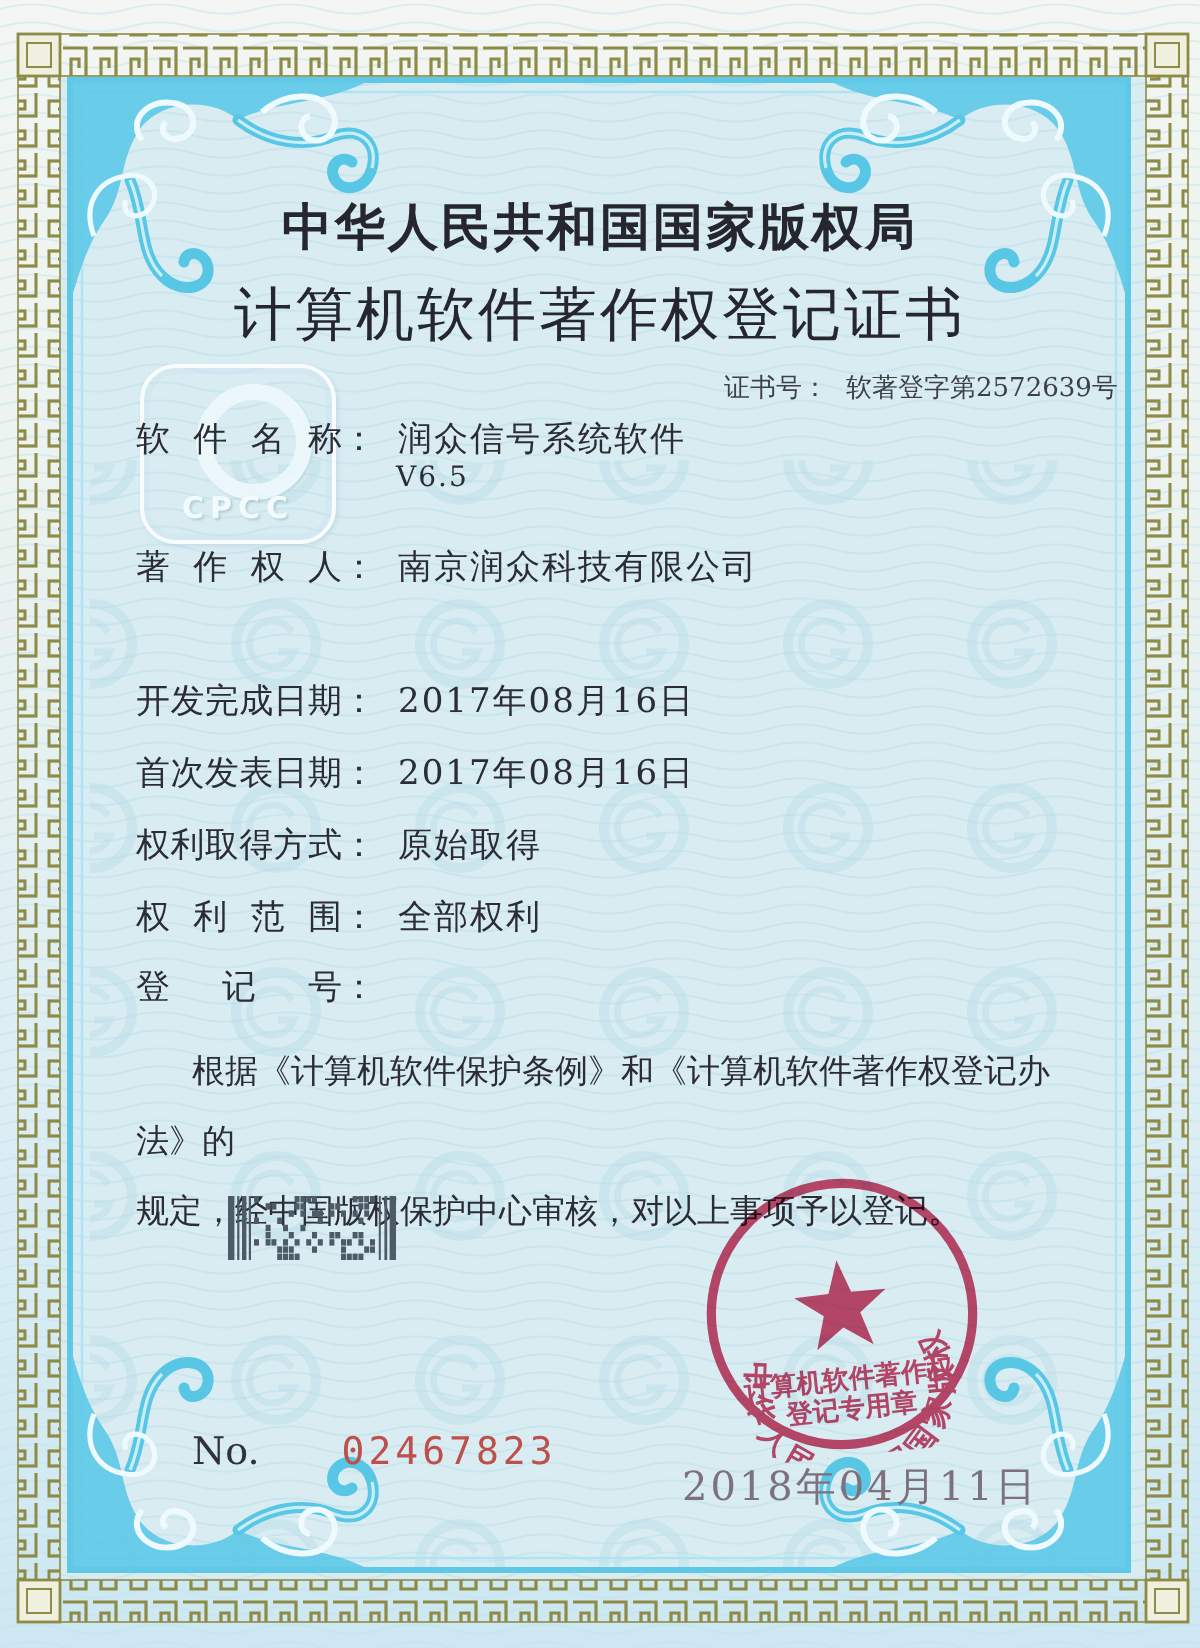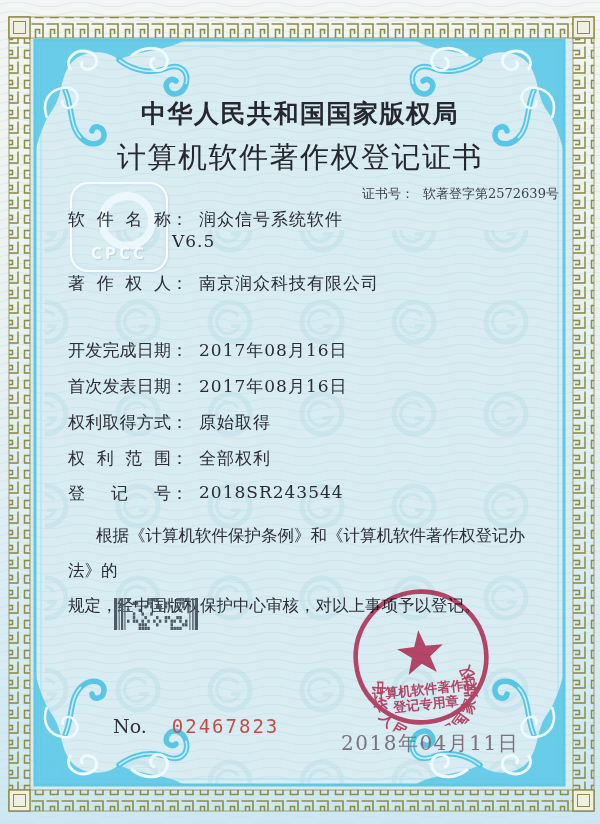--- a/index.html
+++ b/index.html
@@ -24,28 +24,28 @@
     font-size:15px;font-weight:bold;letter-spacing:3px;color:rgba(244,252,254,.95);
     text-shadow:1px 1px 1px rgba(150,185,200,.55);
   }
   .txt{position:absolute;z-index:2;color:#2c2c35;}
   .authority{left:0;width:100%;top:97px;text-align:center;font-size:25px;font-weight:700;letter-spacing:1.5px;color:#26262e;}
   .cert-title{left:0;width:100%;top:138px;text-align:center;font-size:29px;font-weight:400;letter-spacing:1.5px;color:#26262e;}
   .certno{left:362px;top:185px;font-size:13px;color:#3f3f48;display:flex;gap:9px;}
   .row{left:68px;display:flex;align-items:flex-start;font-size:17px;color:#2c2c35;}
   .jlabel{display:inline-block;width:103px;text-align:justify;text-align-last:justify;}
   .fvalue{margin-left:11px;letter-spacing:1px;}
-  .v2{left:172px;font-size:17px;letter-spacing:1px;}
+  .v2{left:198px;font-size:14px;letter-spacing:1px;}
   .statement{left:68px;top:518px;width:472px;font-size:16.5px;line-height:35px;color:#2c2c35;}
   .statement .l1{text-indent:28px;}
   .barcode{position:absolute;left:114px;top:598px;z-index:2;}
   .issue-date{left:341px;top:730px;font-size:20px;letter-spacing:1.5px;color:#7c717c;}
   .seal{position:absolute;left:350px;top:586px;width:142px;height:142px;z-index:3;
         transform:rotate(-6deg);mix-blend-mode:multiply;opacity:.92;}
-  .serial{left:113px;top:715px;font-size:19px;color:#31313b;display:flex;align-items:flex-end;}
+  .serial{left:96px;top:715px;font-size:19px;color:#31313b;display:flex;align-items:flex-end;gap:16px;}
   .serial .num{margin-left:25px;font-family:"DejaVu Sans Mono","Liberation Mono",monospace;
                font-size:19px;letter-spacing:2px;color:#bf4f4a;}
 </style>
 </head>
 <body>
 
 <div class="page">
 
   <svg class="deco" width="600" height="824" viewBox="0 0 600 824">
     <defs>
@@ -144,21 +144,20 @@
     <span class="fvalue">全部权利</span>
   </div>
 
   <div class="txt row" style="top:411px">
     <span><span class="jlabel">权利取得方式</span><span>：</span></span>
     <span class="fvalue">原始取得</span>
   </div>
 
   <div class="txt row" style="top:482px">
     <span><span class="jlabel">登记号</span><span>：</span></span>
-    <span class="fvalue">2018SR243544</span>
   </div>
 
   <div class="txt statement">
     <div class="l1">根据《计算机软件保护条例》和《计算机软件著作权登记办法》的</div>
     <div class="l2">规定，经中国版权保护中心审核，对以上事项予以登记。</div>
   </div>
 
   <svg id="bc" class="barcode" width="84" height="32" viewBox="0 0 84 32">
       <rect x="0" y="0" width="3.2" height="32" fill="#4e5a66"></rect>
       <rect x="4.6" y="0" width="1.1" height="32" fill="#4e5a66"></rect>

